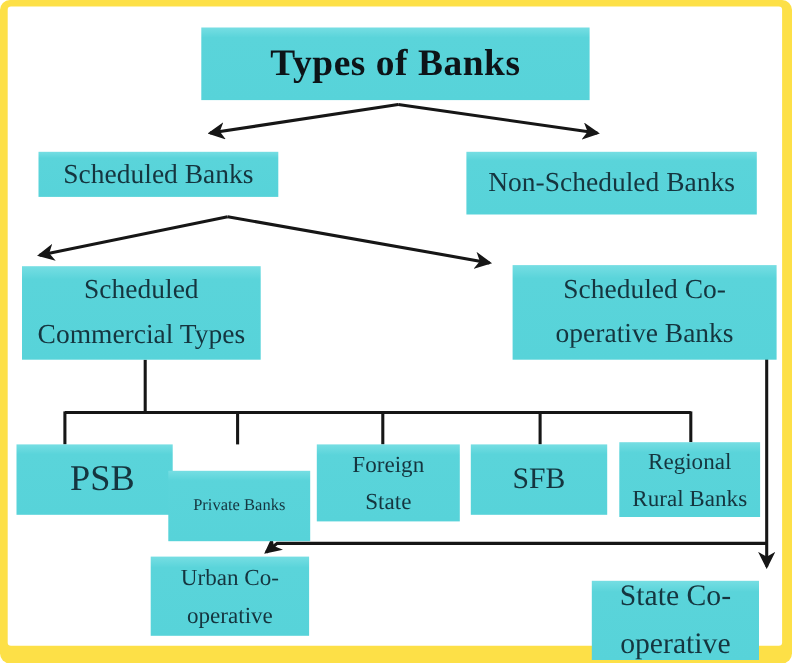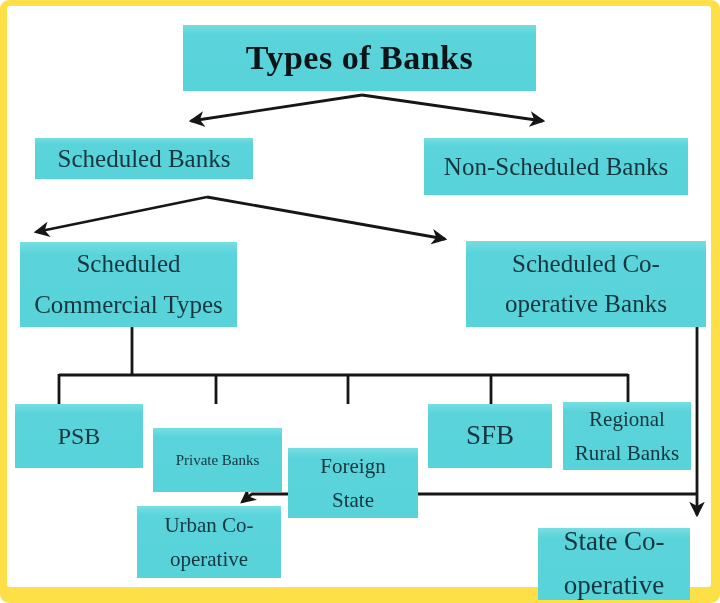--- a/index.html
+++ b/index.html
@@ -29,23 +29,23 @@
     text-align:center;
     z-index:2;
     line-height:1.25;
   }
   .node.two-line{line-height:1.62;}
   #n-title   {left:183px;top:25px;width:353px;height:66px;font-size:34px;font-weight:bold;color:#0d1418;letter-spacing:.5px;}
   #n-sched   {left:35px; top:138px;width:218px;height:41px;font-size:25px;}
   #n-nonsched{left:424px;top:138px;width:264px;height:57px;font-size:25px;}
   #n-comm    {left:20px; top:242px;width:217px;height:85px;font-size:25px;}
   #n-coop    {left:425px;top:241px;width:240px;height:86px;font-size:25px;margin-left:41px;}
-  #n-psb     {left:15px; top:404px;width:128px;height:64px;font-size:24px;}
+  #n-psb     {left:15px; top:404px;width:128px;height:64px;font-size:33px;padding-left:14px;}
   #n-private {left:153px;top:404px;width:129px;height:64px;font-size:15px;margin-top:24px;}
-  #n-foreign {left:288px;top:404px;width:130px;height:70px;font-size:21px;margin-top:44px;}
+  #n-foreign {left:288px;top:404px;width:130px;height:70px;font-size:21px;}
   #n-sfb     {left:428px;top:404px;width:124px;height:64px;font-size:27px;}
   #n-rrb     {left:563px;top:402px;width:128px;height:68px;font-size:21px;}
   #n-urban   {left:137px;top:506px;width:144px;height:72px;font-size:21px;}
   #n-state   {left:538px;top:528px;width:152px;height:72px;font-size:27px;}
 </style>
 </head>
 <body>
 
 <div id="frame">
   <div id="canvas"></div>

